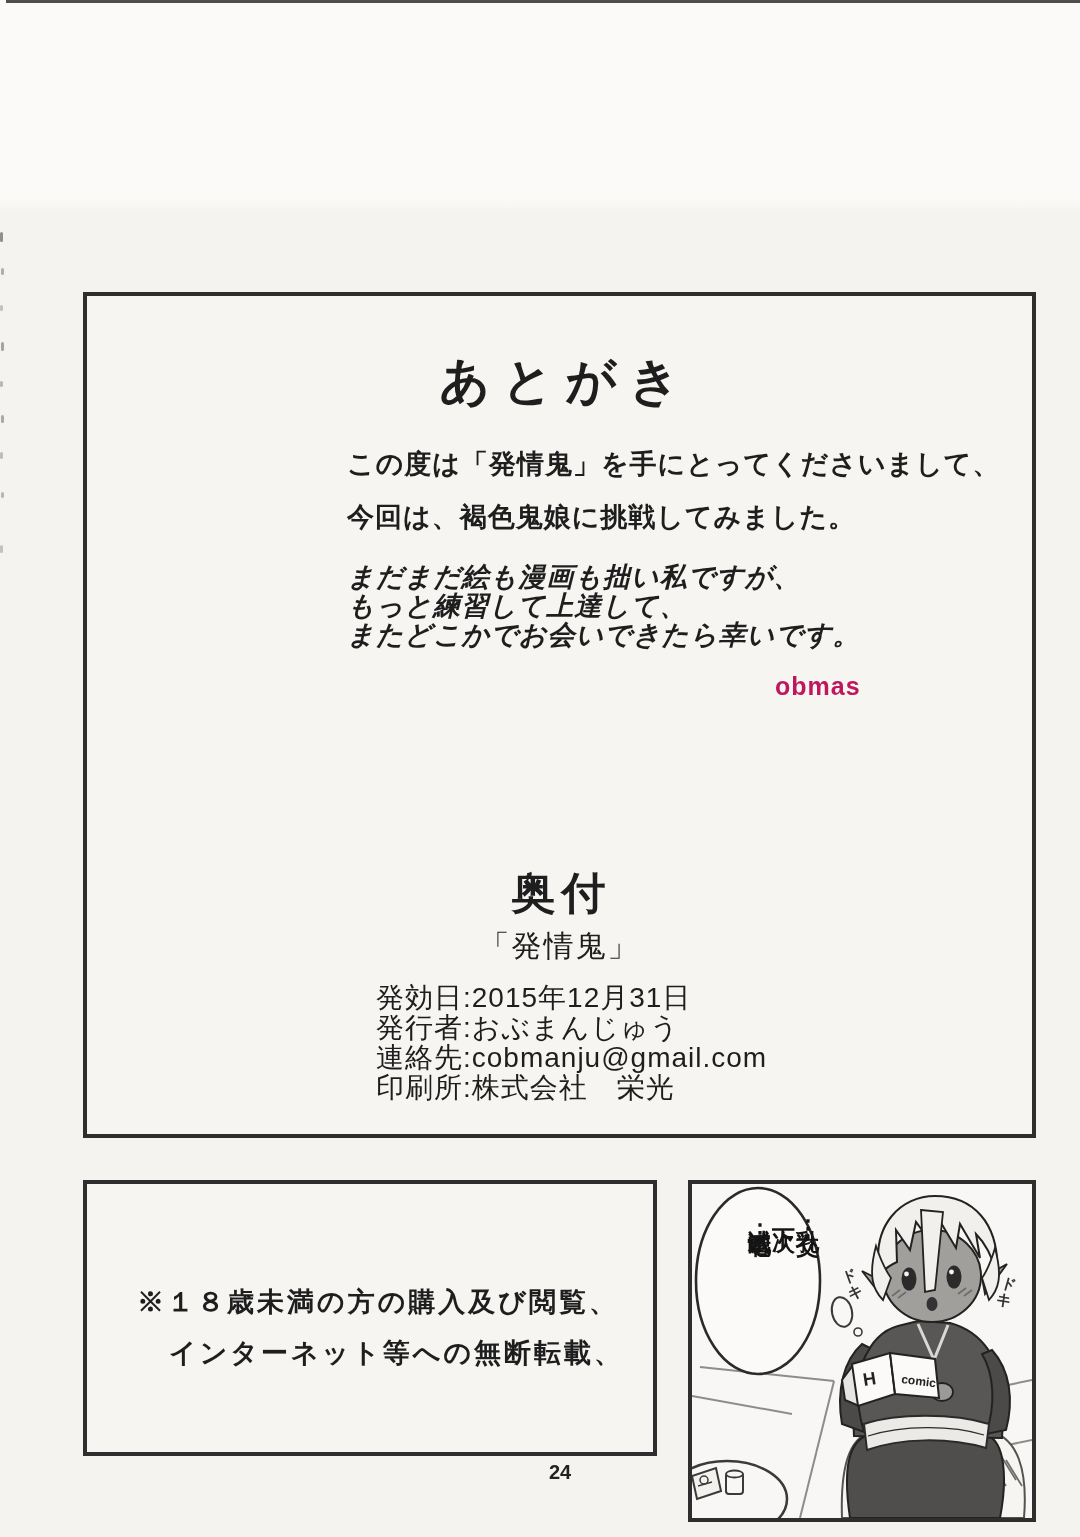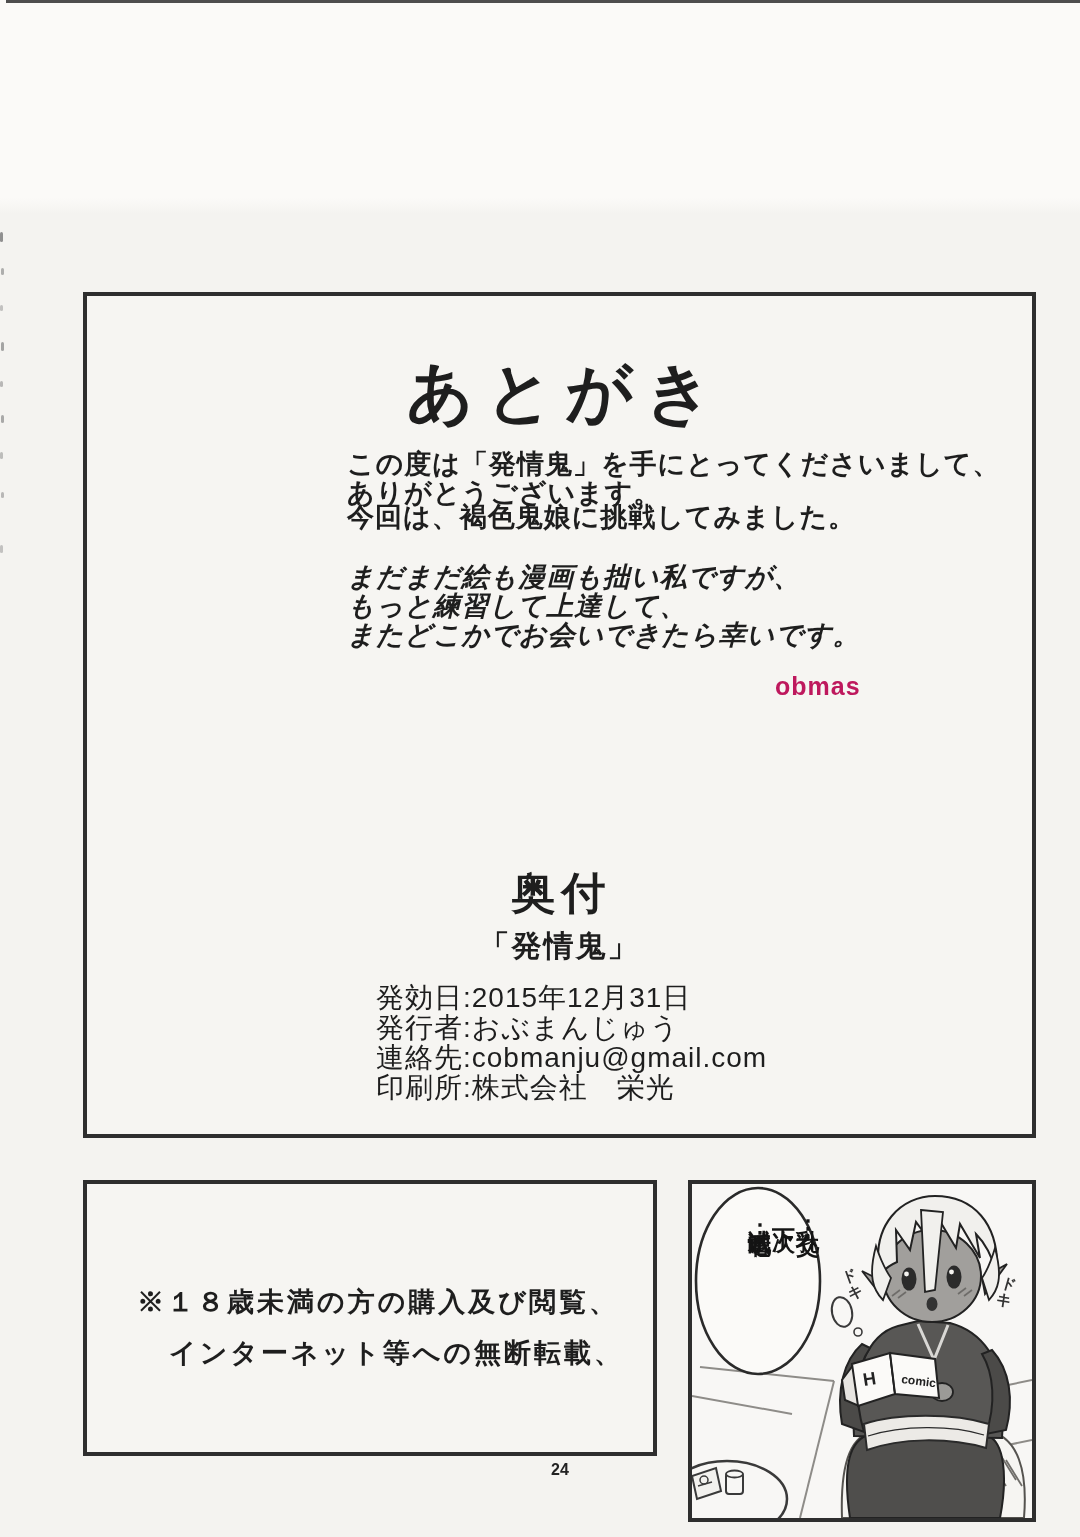--- a/index.html
+++ b/index.html
@@ -10,35 +10,35 @@
   }
   .scan-edge-top{position:absolute;left:6px;right:0;top:0;height:3px;background:#4e4e4e;}
   .speck{position:absolute;background:#909090;width:3px;border-radius:2px;}
 
   .box{position:absolute;border:4px solid #2e2e2e;box-sizing:border-box;background:#f6f5f2;}
   #main-box{left:83px;top:292px;width:953px;height:846px;}
   #warning-box{left:83px;top:1180px;width:574px;height:276px;}
   #illus-box{left:688px;top:1180px;width:348px;height:342px;background:#f8f7f5;overflow:hidden;}
 
   .afterword-title{position:absolute;left:0;right:0;top:52px;text-align:center;
-    font-size:66px;font-weight:bold;letter-spacing:12px;text-indent:12px;}
+    font-size:50px;font-weight:bold;letter-spacing:12px;text-indent:12px;}
   .para{position:absolute;left:260px;font-size:27px;font-weight:bold;line-height:29px;letter-spacing:1px;white-space:nowrap;}
   #para1{top:154px;} #para2{top:207px;} #para3{top:267px;font-style:italic;}
   .signature{position:absolute;left:688px;top:376px;font-family:"Liberation Sans","DejaVu Sans",sans-serif;
     font-weight:bold;font-size:25px;letter-spacing:1px;color:#be185d;}
   .colophon-heading{position:absolute;left:4px;right:0;top:568px;text-align:center;font-size:44px;font-weight:bold;letter-spacing:6px;}
-  .work-title{position:absolute;left:0;right:0;top:630px;text-align:center;font-size:30px;font-weight:bold;letter-spacing:2px;}
+  .work-title{position:absolute;left:0;right:0;top:630px;text-align:center;font-size:30px;font-weight:normal;letter-spacing:2px;}
   .colophon{position:absolute;left:289px;top:687px;font-family:"Liberation Sans","DejaVu Sans",sans-serif;
     font-weight:normal;font-size:28px;line-height:30px;letter-spacing:1px;white-space:nowrap;}
 
   .warn-line{position:absolute;font-size:27px;font-weight:bold;letter-spacing:3px;white-space:nowrap;}
   #warn1{left:50px;top:100px;} #warn2{left:82px;top:131px;margin-top:20px;} #warn3{left:85px;top:162px;}
 
   .page-number{position:absolute;left:538px;top:1461px;width:44px;text-align:center;
-    font-family:"Liberation Sans","DejaVu Sans",sans-serif;font-weight:bold;font-size:16px;color:#222;}
+    font-family:"Liberation Sans","DejaVu Sans",sans-serif;font-weight:bold;font-size:20px;color:#222;}
 
   .b-col{position:absolute;writing-mode:vertical-rl;text-orientation:upright;
     font-weight:bold;font-size:23px;line-height:25px;letter-spacing:2px;color:#141414;}
   #bcol1{left:103px;top:27px;} #bcol2{left:79px;top:27px;} #bcol3{left:55px;top:27px;}
   .sfx{position:absolute;writing-mode:vertical-rl;text-orientation:upright;
     font-family:"Liberation Sans","DejaVu Sans",sans-serif;font-weight:bold;font-size:15px;color:#333;line-height:15px;}
   #sfx-left{left:150px;top:74px;transform:rotate(-20deg);}
   #sfx-right{left:310px;top:82px;transform:rotate(16deg);}
   svg{display:block;}
 </style>
@@ -54,21 +54,20 @@
   <div class="speck" style="left:0;top:381px;height:6px;opacity:.6;"></div>
   <div class="speck" style="left:1px;top:415px;height:8px;opacity:.75;"></div>
   <div class="speck" style="left:0;top:452px;height:7px;opacity:.55;"></div>
   <div class="speck" style="left:1px;top:492px;height:6px;opacity:.6;"></div>
   <div class="speck" style="left:0;top:545px;height:8px;opacity:.5;"></div>
 
   <div class="box" id="main-box">
     <div class="afterword-title">あとがき</div>
     <div class="para" id="para1">
       <div>この度は「発情鬼」を手にとってくださいまして、</div>
-      <div>ありがとうございます。</div>
     </div>
     <div class="para" id="para2">
       <div>今回は、褐色鬼娘に挑戦してみました。</div>
     </div>
     <div class="para" id="para3">
       <div>まだまだ絵も漫画も拙い私ですが、</div>
       <div>もっと練習して上達して、</div>
       <div>またどこかでお会いできたら幸いです。</div>
     </div>
     <div class="signature">obmas</div>

